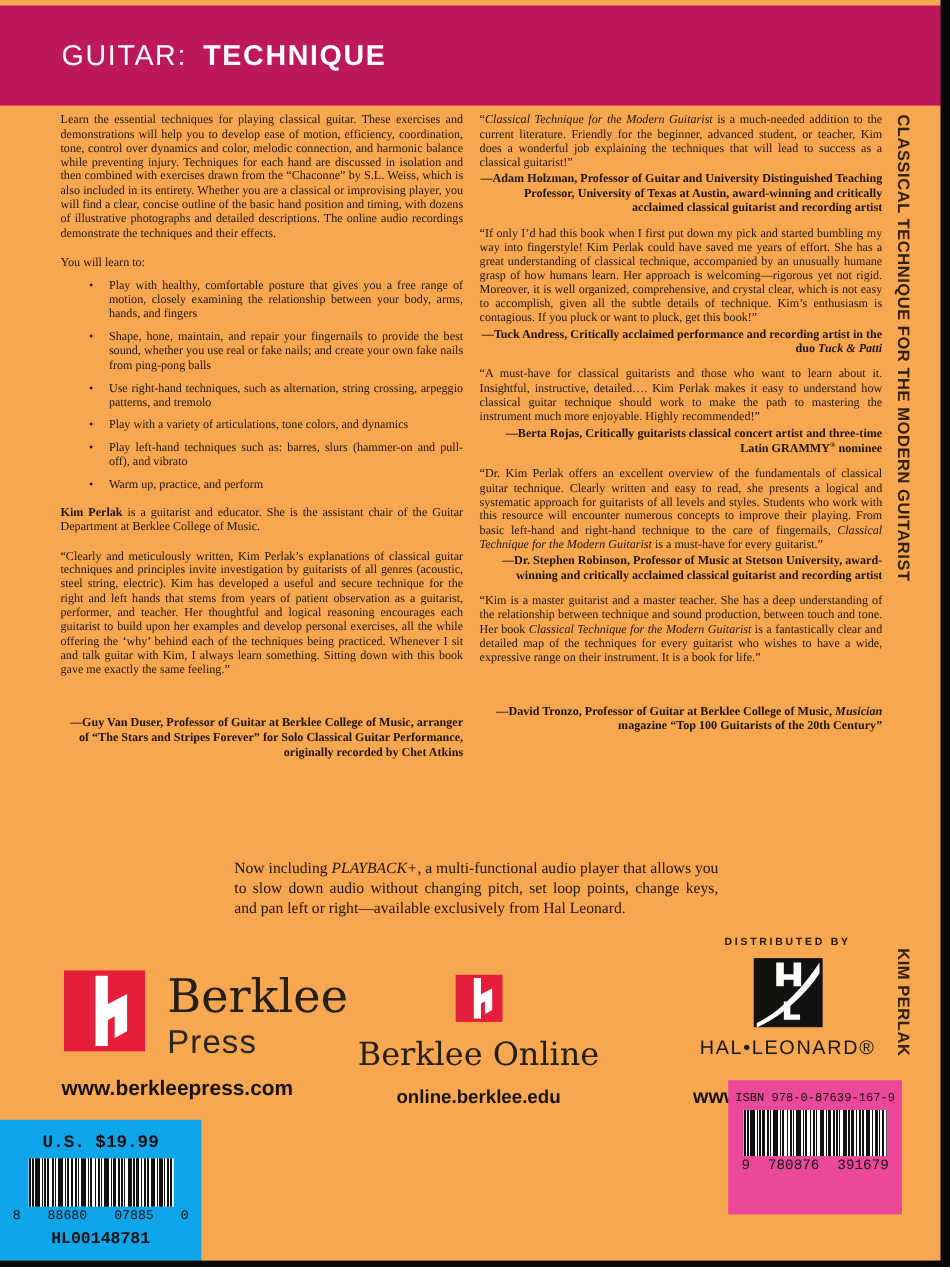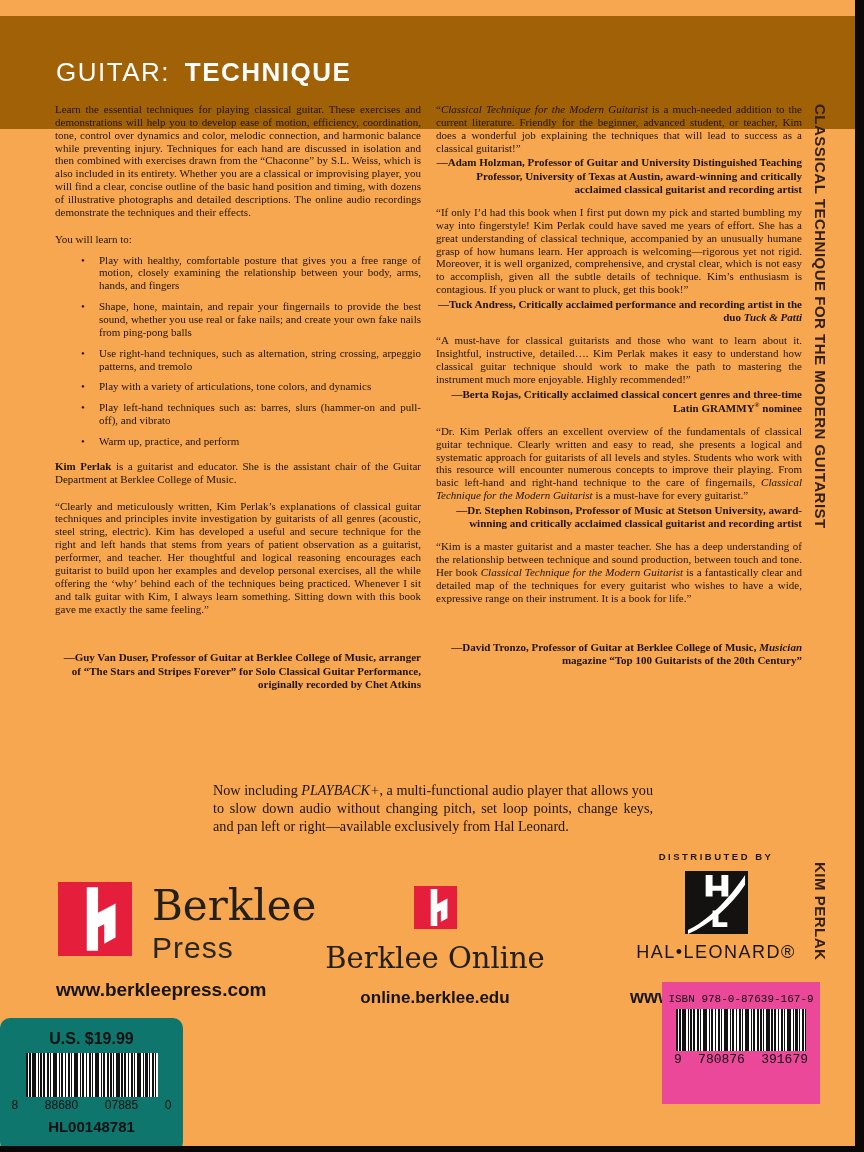--- a/index.html
+++ b/index.html
@@ -1,19 +1,19 @@
 <!DOCTYPE html>
 <html><head>
 <meta charset="utf-8">
 <style>
   html,body{margin:0;padding:0;background:#555;}
   .page{position:relative;width:864px;height:1152px;background:#f6a750;overflow:hidden;
         font-family:"Liberation Serif","DejaVu Serif",serif;color:#20130a;}
   
-  .band{position:absolute;top:16px;left:0;width:864px;height:113px;background:#a16207;display:flex;align-items:center;}
+  .band{position:absolute;top:5px;left:0;width:864px;height:91px;background:#be185d;display:flex;align-items:center;}
   .band-title{margin-left:56px;font-family:"Liberation Sans","DejaVu Sans",sans-serif;color:#fdfdfd;
               font-size:26px;letter-spacing:1.5px;font-weight:400;}
   .band-title .bold{font-weight:700;margin-left:6px;}
   
   .right-strip{position:absolute;top:0;right:0;width:9px;height:1152px;background:#0b0907;z-index:6;}
   .bottom-strip{position:absolute;bottom:0;left:0;width:864px;height:6px;background:#0b0907;z-index:6;}
   .spine-title,.spine-author{position:absolute;left:812px;writing-mode:vertical-rl;
       font-family:"Liberation Sans","DejaVu Sans",sans-serif;font-weight:700;font-size:15px;
       letter-spacing:0.5px;color:#33200e;white-space:nowrap;}
   .spine-title{top:104px;}
@@ -43,22 +43,22 @@
   .bo-square{width:43px;height:43px;margin:0 auto;}
   .bo-name{font-family:"DejaVu Serif",serif;font-size:29px;color:#242019;margin-top:12px;}
   .bo-url{font-size:17px;margin-top:13px;}
   .hl{position:absolute;left:630px;top:851px;width:172px;text-align:center;}
   .hl-db{font-family:"Liberation Sans","DejaVu Sans",sans-serif;font-weight:700;font-size:9.5px;
          letter-spacing:2.5px;color:#241708;}
   .hl-square{width:63px;height:63px;margin:9px auto 8px auto;}
   .hl-name{font-family:"Liberation Sans","DejaVu Sans",sans-serif;font-size:18px;letter-spacing:1.5px;color:#181512;}
   .hl-url{font-size:18px;margin-top:24px;}
   
-  .price-box{position:absolute;left:0;top:1018px;width:183px;height:134px;background:#0f766e;text-align:center;
-             font-family:Liberation Sans, sans-serif;color:#111;border-radius:10px;}
+  .price-box{position:absolute;left:0;top:1018px;width:183px;height:134px;background:#0ea5e9;text-align:center;
+             font-family:Liberation Mono, monospace;color:#111;}
   .price{font-weight:700;font-size:16px;margin-top:12px;}
   .barcode{height:44px;width:132px;margin:5px auto 0 auto;background-color:#fff;background-image:
      repeating-linear-gradient(90deg,#111 0 1px,rgba(0,0,0,0) 1px 3px),
      repeating-linear-gradient(90deg,#111 0 2px,rgba(0,0,0,0) 2px 7px),
      repeating-linear-gradient(90deg,rgba(0,0,0,0) 0 4px,#111 4px 5px,rgba(0,0,0,0) 5px 13px);}
   .upc-digits{display:flex;justify-content:space-between;width:160px;margin:1px auto 0 auto;font-size:12px;}
   .hl-code{font-weight:700;font-size:15px;margin-top:6px;}
   .isbn-box{position:absolute;left:662px;top:982px;width:158px;height:122px;background:#ec4899;text-align:center;
             font-family:"Liberation Mono","DejaVu Sans Mono",monospace;color:#111;}
   .isbn-label{font-size:11px;margin-top:11px;letter-spacing:0;}
@@ -100,21 +100,21 @@
       <p class="quote">“Clearly and meticulously written, Kim Perlak’s explanations of classical guitar techniques and principles invite investigation by guitarists of all genres (acoustic, steel string, electric). Kim has developed a useful and secure technique for the right and left hands that stems from years of patient observation as a guitarist, performer, and teacher. Her thoughtful and logical reasoning encourages each guitarist to build upon her examples and develop personal exercises, all the while offering the ‘why’ behind each of the techniques being practiced. Whenever I sit and talk guitar with Kim, I always learn something. Sitting down with this book gave me exactly the same feeling.”</p>
       <p class="attr">—Guy Van Duser, Professor of Guitar at Berklee College of Music, arranger of “The Stars and Stripes Forever” for Solo Classical Guitar Performance, originally recorded by Chet Atkins</p>
     </section>
 
     <section class="col">
       <p class="quote"><span>“</span><span style="font-style: italic;">Classical Technique for the Modern Guitarist</span><span> is a much-needed addition to the current literature. Friendly for the beginner, advanced student, or teacher, Kim does a wonderful job explaining the techniques that will lead to success as a classical guitarist!”</span></p>
       <p class="attr"><span>—Adam Holzman, Professor of Guitar and University Distinguished Teaching Professor, University of Texas at Austin, award-winning and critically acclaimed classical guitarist and recording artist</span></p>
       <p class="quote"><span>“If only I’d had this book when I first put down my pick and started bumbling my way into fingerstyle! Kim Perlak could have saved me years of effort. She has a great understanding of classical technique, accompanied by an unusually humane grasp of how humans learn. Her approach is welcoming—rigorous yet not rigid. Moreover, it is well organized, comprehensive, and crystal clear, which is not easy to accomplish, given all the subtle details of technique. Kim’s enthusiasm is contagious. If you pluck or want to pluck, get this book!”</span></p>
       <p class="attr"><span>—Tuck Andress, Critically acclaimed performance and recording artist in the duo </span><span style="font-style: italic;">Tuck &amp; Patti</span></p>
       <p class="quote"><span>“A must-have for classical guitarists and those who want to learn about it. Insightful, instructive, detailed…. Kim Perlak makes it easy to understand how classical guitar technique should work to make the path to mastering the instrument much more enjoyable. Highly recommended!”</span></p>
-      <p class="attr"><span>—Berta Rojas, Critically acclaimed classical concert genres and three-time Latin GRAMMY</span><span class="sup">®</span><span> nominee</span></p>
+      <p class="attr"><span>—Berta Rojas, Critically guitarists classical concert artist and three-time Latin GRAMMY</span><span class="sup">®</span><span> nominee</span></p>
       <p class="quote"><span>“Dr. Kim Perlak offers an excellent overview of the fundamentals of classical guitar technique. Clearly written and easy to read, she presents a logical and systematic approach for guitarists of all levels and styles. Students who work with this resource will encounter numerous concepts to improve their playing. From basic left-hand and right-hand technique to the care of fingernails, </span><span style="font-style: italic;">Classical Technique for the Modern Guitarist</span><span> is a must-have for every guitarist.”</span></p>
       <p class="attr"><span>—Dr. Stephen Robinson, Professor of Music at Stetson University, award-winning and critically acclaimed classical guitarist and recording artist</span></p>
       <p class="quote"><span>“Kim is a master guitarist and a master teacher. She has a deep understanding of the relationship between technique and sound production, between touch and tone. Her book </span><span style="font-style: italic;">Classical Technique for the Modern Guitarist</span><span> is a fantastically clear and detailed map of the techniques for every guitarist who wishes to have a wide, expressive range on their instrument. It is a book for life.”</span></p>
       <p class="attr"><span>—David Tronzo, Professor of Guitar at Berklee College of Music, </span><span style="font-style: italic;">Musician</span><span> magazine “Top 100 Guitarists of the 20th Century”</span></p>
     </section>
 
   </main>
 
   <section class="notes">
     <p class="note"><span>Now including </span><span style="font-style: italic;">PLAYBACK+</span><span>, a multi-functional audio player that allows you to slow down audio without changing pitch, set loop points, change keys, and pan left or right—available exclusively from Hal Leonard.</span></p>

